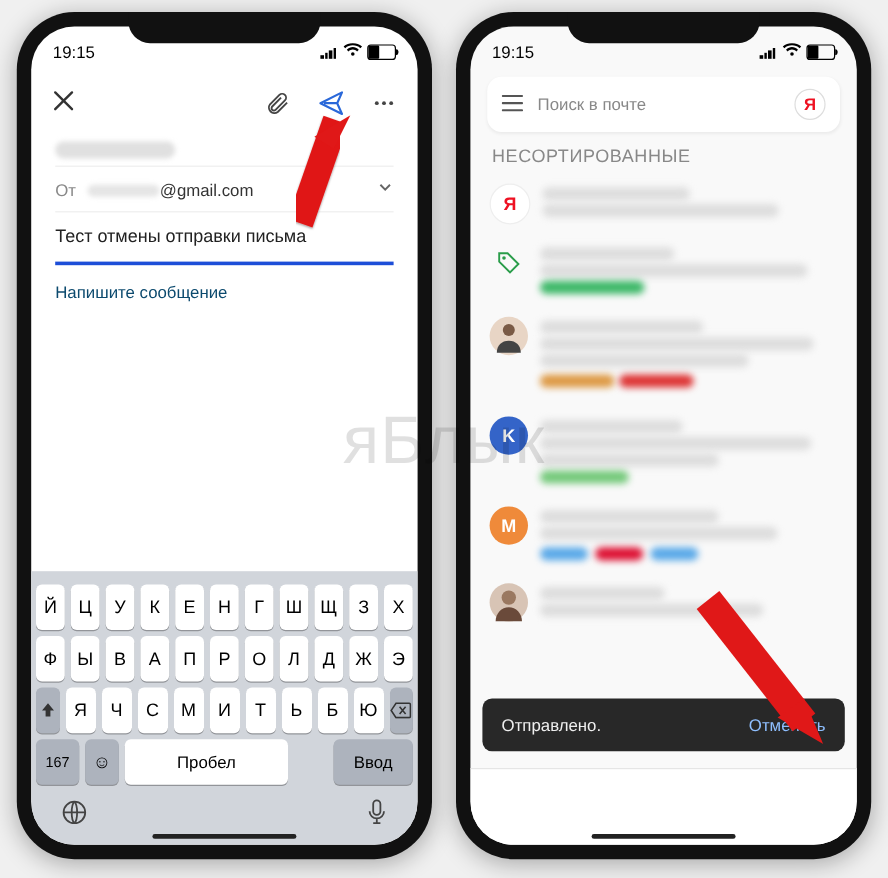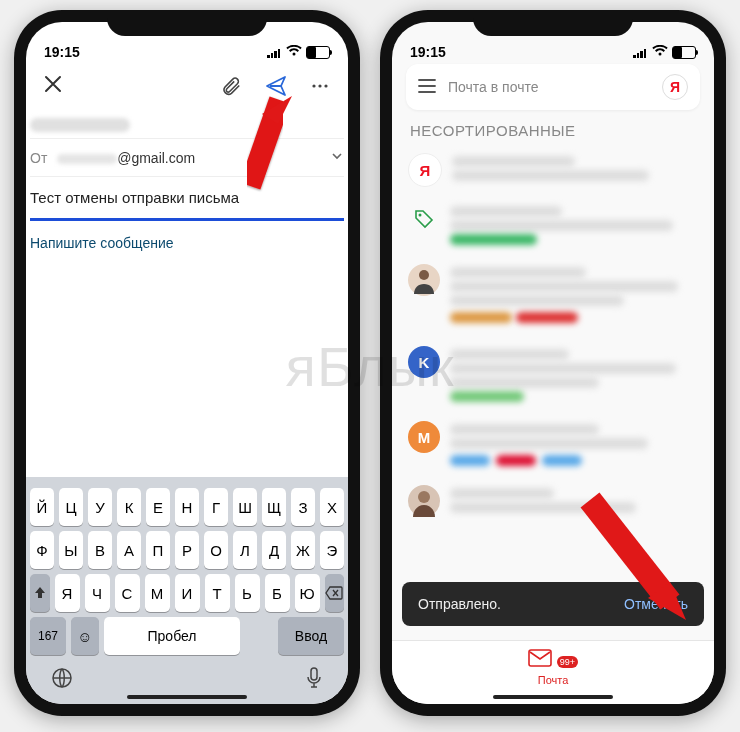--- a/index.html
+++ b/index.html
@@ -52,24 +52,24 @@
     width: 160px;
     height: 26px;
     background: #111;
     border-radius: 0 0 18px 18px;
     z-index: 100;
   }
   .statusbar {
     height: 38px;
     display: flex;
     justify-content: space-between;
-    align-items: flex-end;
+    align-items: center;
     padding: 4px 18px 0;
     font-size: 14px;
-    font-weight: 700;
+    font-weight: 400;
     box-sizing: border-box;
   }
   .status-icons { display: flex; align-items: center; gap: 4px; }
   .sig { display: flex; align-items: flex-end; gap: 1px; height: 11px; margin-right: 2px;}
   .sig span { width: 2.5px; background: #000; }
   .sig span:nth-child(1){height:3px}.sig span:nth-child(2){height:5px}.sig span:nth-child(3){height:7px}.sig span:nth-child(4){height:9px}
   .wifi-icon { font-size: 14px; }
   .battery {
     width: 22px; height: 11px; border: 1px solid #000; border-radius: 3px;
     position: relative;
@@ -80,21 +80,21 @@
   }
   .battery .fill { height: 100%; width: 40%; background: #000; border-radius: 1px;}
   
   .toolbar {
     display: flex; align-items: center; justify-content: space-between;
     padding: 6px 18px; height: 40px;
   }
   .toolbar .right { display: flex; gap: 22px; align-items: center;}
   .icon-x { font-size: 22px; color: #333;}
   .icon-attach svg, .icon-send svg, .icon-more svg { display:block;}
-  .compose-body { padding: 0 4px; }
+  .compose-body { padding: 0 20px; }
   .blur-line { height: 14px; border-radius: 7px; background: #e0e0e0; filter: blur(2px); margin: 6px 0;}
   .from-row { display: flex; justify-content: space-between; align-items: center; padding: 10px 0; border-bottom: 1px solid #eee; font-size: 14px; color: #333;}
   .from-row .label { color: #888; margin-right: 6px;}
   .subject-row { padding: 12px 0; border-bottom: 3px solid #1d4ed8; font-size: 15px; color: #222;}
   .body-row { padding: 14px 0; font-size: 14px; color: #0c4a6e;}
   .keyboard {
     position: absolute; bottom: 0; left: 0; right: 0;
     background: #d1d5db; padding: 6px 4px 8px;
   }
   .key-row { display: flex; gap: 5px; justify-content: center; margin: 5px 0;}
@@ -332,21 +332,21 @@
           </div>
       </div>
     </div>
 
     <div class="search-bar">
       <span class="menu-icon">
         <svg width="18" height="14" viewBox="0 0 18 14">
             <path d="M1 1h16M1 7h16M1 13h16" stroke="#555" stroke-width="1.8" stroke-linecap="round"></path>
           </svg>
       </span>
-      <span class="search-text">Почта в почте</span>
+      <span class="search-text">Поиск в почте</span>
       <span class="yandex-badge">Я</span>
     </div>
 
     <div class="section-label">НЕСОРТИРОВАННЫЕ</div>
 
     <div class="mail-list">
       <div class="mail-item">
         <div class="avatar" style="background:#fff;color:#e12;border:1px solid #eee">Я</div>
         <div class="mail-content">
             <div class="blur-pill" style="width:50%"></div>
@@ -409,30 +409,20 @@
           </div>
       </div>
     </div>
 
     <div class="toast">
       <span>Отправлено.</span>
       <span class="undo">Отменить</span>
     </div>
 
     <div class="bottom-nav">
-      <div class="nav-item active">
-        <span class="icon">
-          <svg width="24" height="18" viewBox="0 0 24 18">
-              <rect x="1" y="1" width="22" height="16" rx="2" fill="none" stroke="#d22" stroke-width="1.6"></rect>
-              <path d="M2 3l10 7 10-7" fill="none" stroke="#d22" stroke-width="1.6"></path>
-            </svg>
-          <span class="badge">99+</span>
-        </span>
-        <span>Почта</span>
-      </div>
     </div>
     <div class="home-ind"></div>
   </div>
 </div>
 
 <div class="arrow" style="left:190px;top:96px">
   <svg width="110" height="110" viewBox="0 0 110 110">
     <defs>
         <filter id="s1">
           <feDropShadow dx="0" dy="1" stdDeviation="1" flood-opacity="0.4"></feDropShadow>

